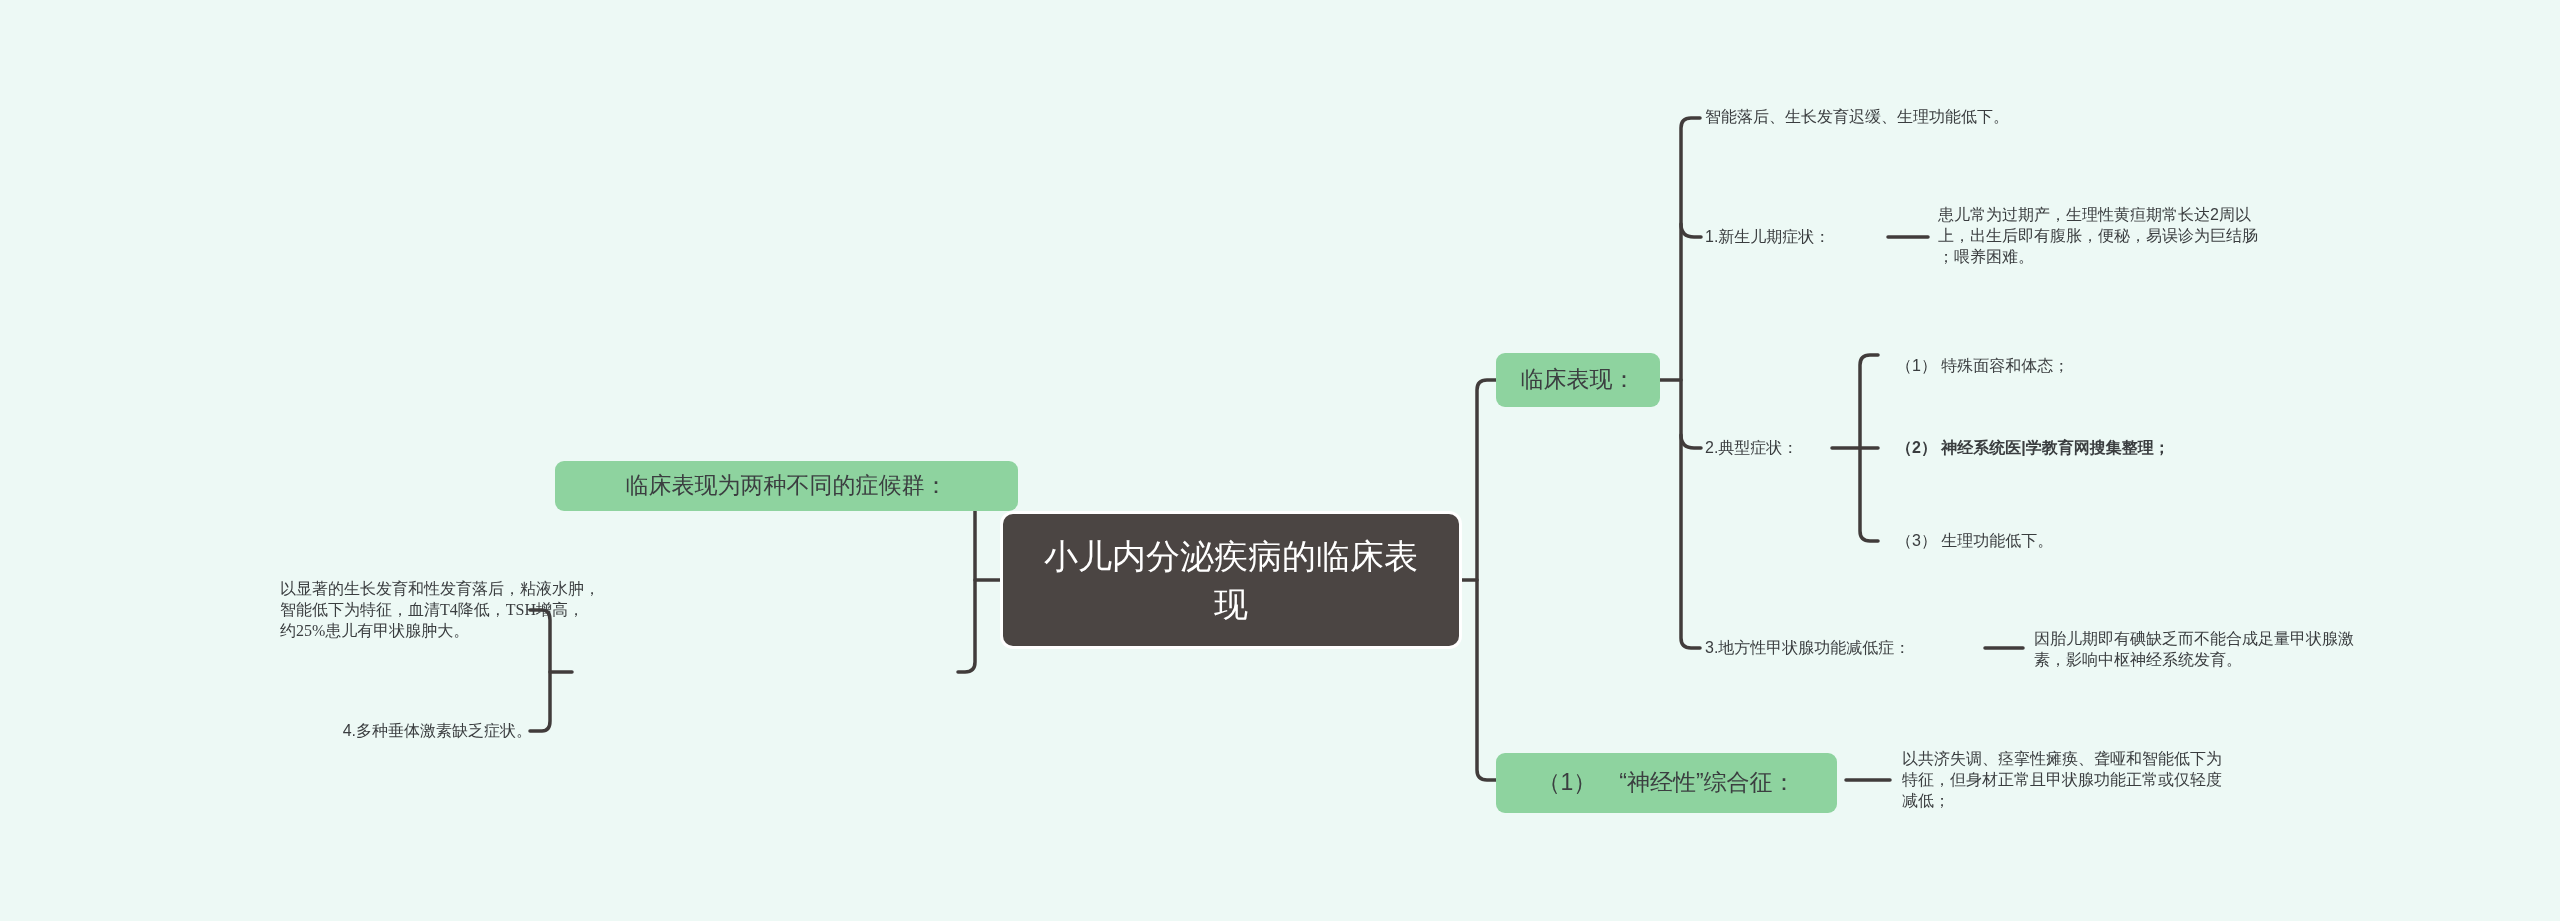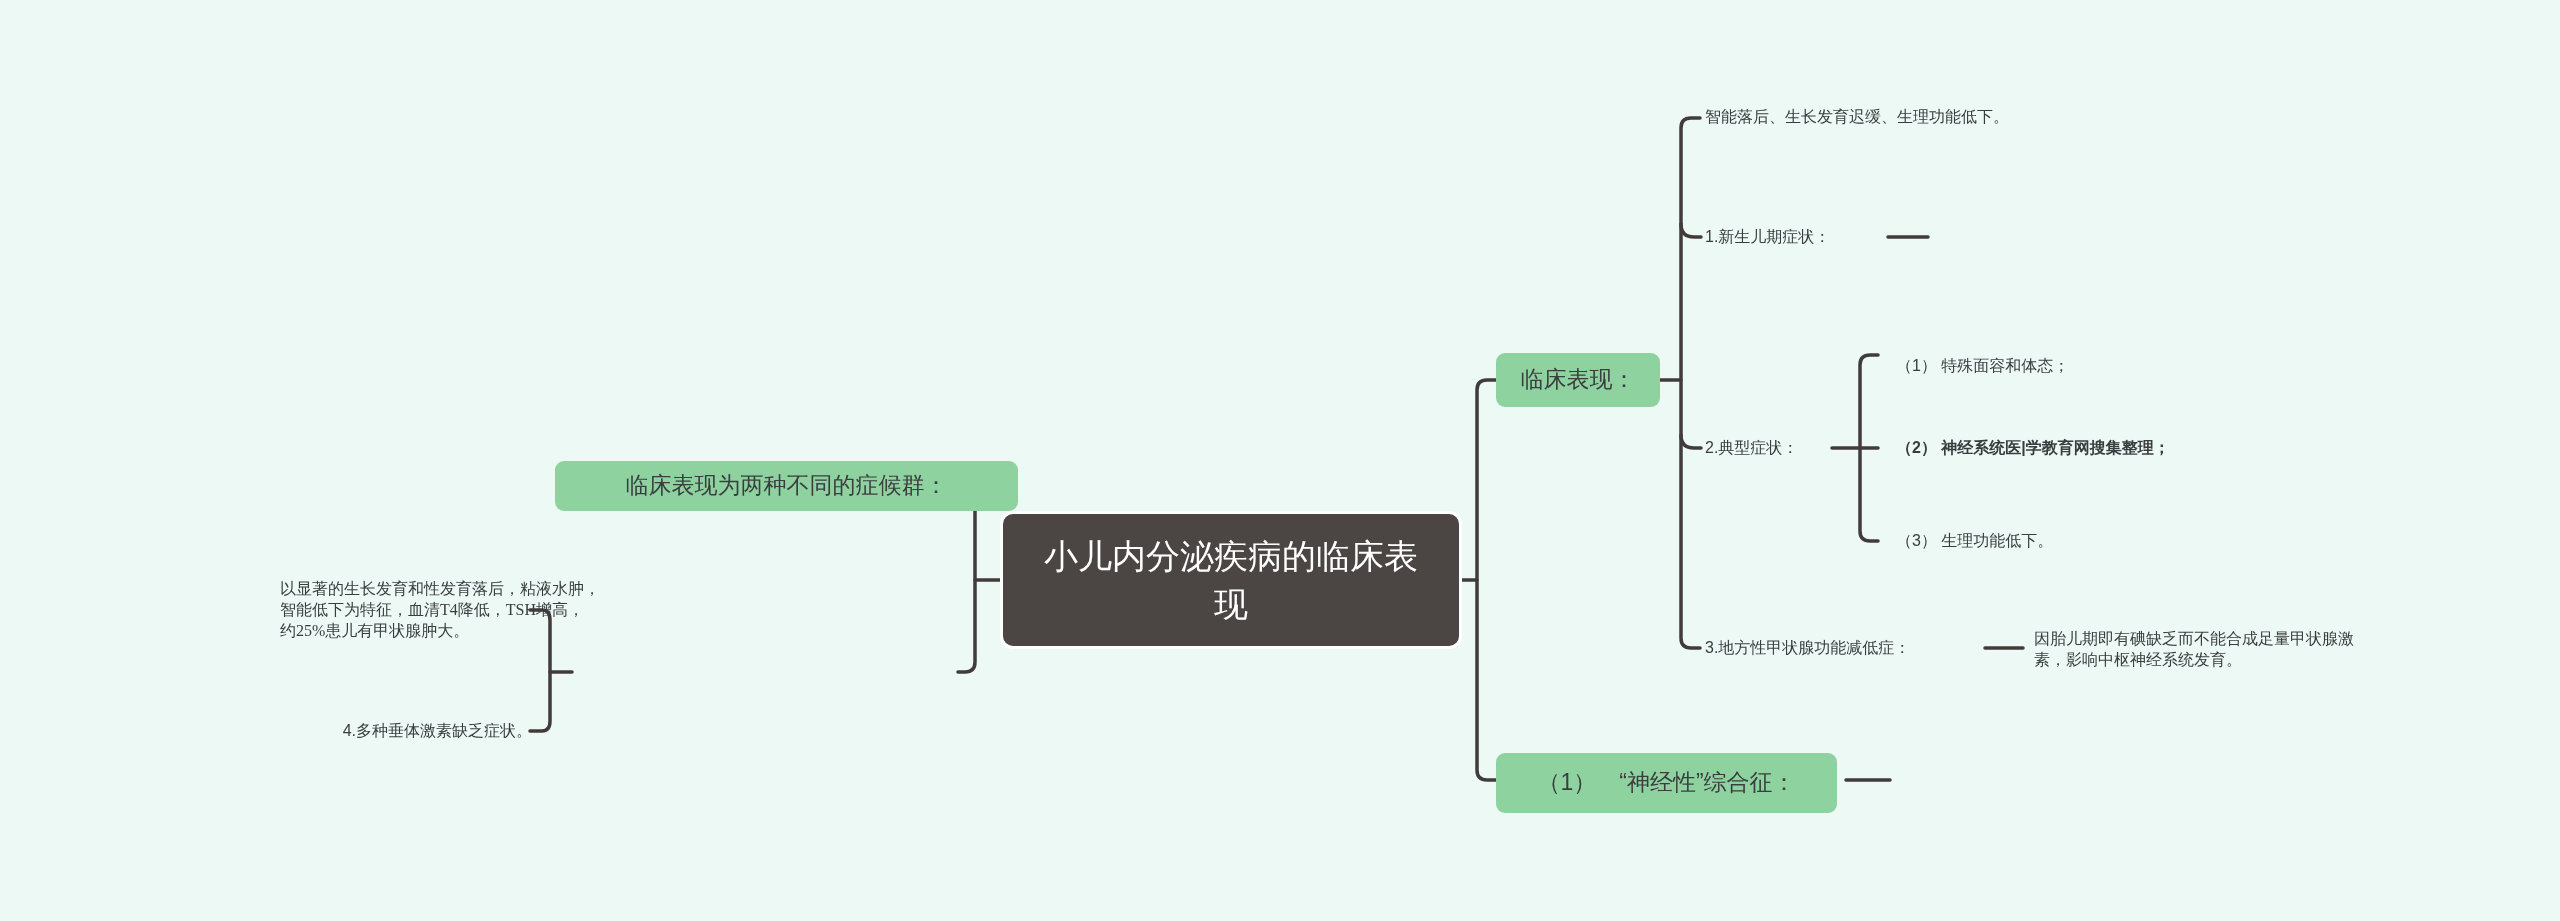--- a/index.html
+++ b/index.html
@@ -94,30 +94,36 @@
 约25%患儿有甲状腺肿大。</div>
 
   <div class="txt right-anchored" style="right:2028px;top:731px;">4.多种垂体激素缺乏症状。</div>
 
   <div class="topic" style="left:1496px;top:353px;width:164px;height:54px;">临床表现：</div>
 
   <div class="txt" style="left:1705px;top:117px;">智能落后、生长发育迟缓、生理功能低下。</div>
 
   <div class="txt" style="left:1705px;top:237px;">1.新生儿期症状：</div>
 
+  <div class="txt" style="left:1938px;top:236px;">患儿常为过期产，生理性黄疸期常长达2周以
+上，出生后即有腹胀，便秘，易误诊为巨结肠
+；喂养困难。</div>
 
   <div class="txt" style="left:1705px;top:448px;">2.典型症状：</div>
 
   <div class="txt" style="left:1896px;top:366px;">（1） 特殊面容和体态；</div>
 
   <div class="txt" style="left:1896px;top:448px;font-weight:bold;">（2） 神经系统医|学教育网搜集整理；</div>
 
   <div class="txt" style="left:1896px;top:541px;">（3） 生理功能低下。</div>
 
   <div class="txt" style="left:1705px;top:648px;">3.地方性甲状腺功能减低症：</div>
 
   <div class="txt" style="left:2034px;top:650px;">因胎儿期即有碘缺乏而不能合成足量甲状腺激
 素，影响中枢神经系统发育。</div>
 
   <div class="topic" style="left:1496px;top:753px;width:341px;height:60px;">（1）　“神经性”综合征：</div>
 
+  <div class="txt" style="left:1902px;top:780px;">以共济失调、痉挛性瘫痪、聋哑和智能低下为
+特征，但身材正常且甲状腺功能正常或仅轻度
+减低；</div>
 
 </div>
 
 </body></html>

